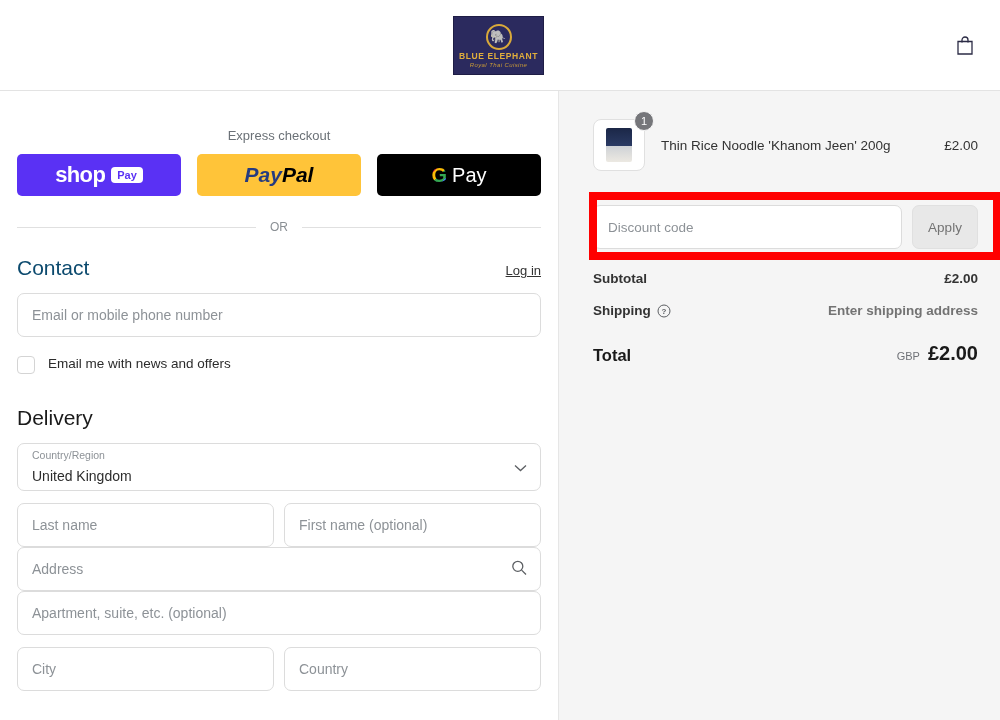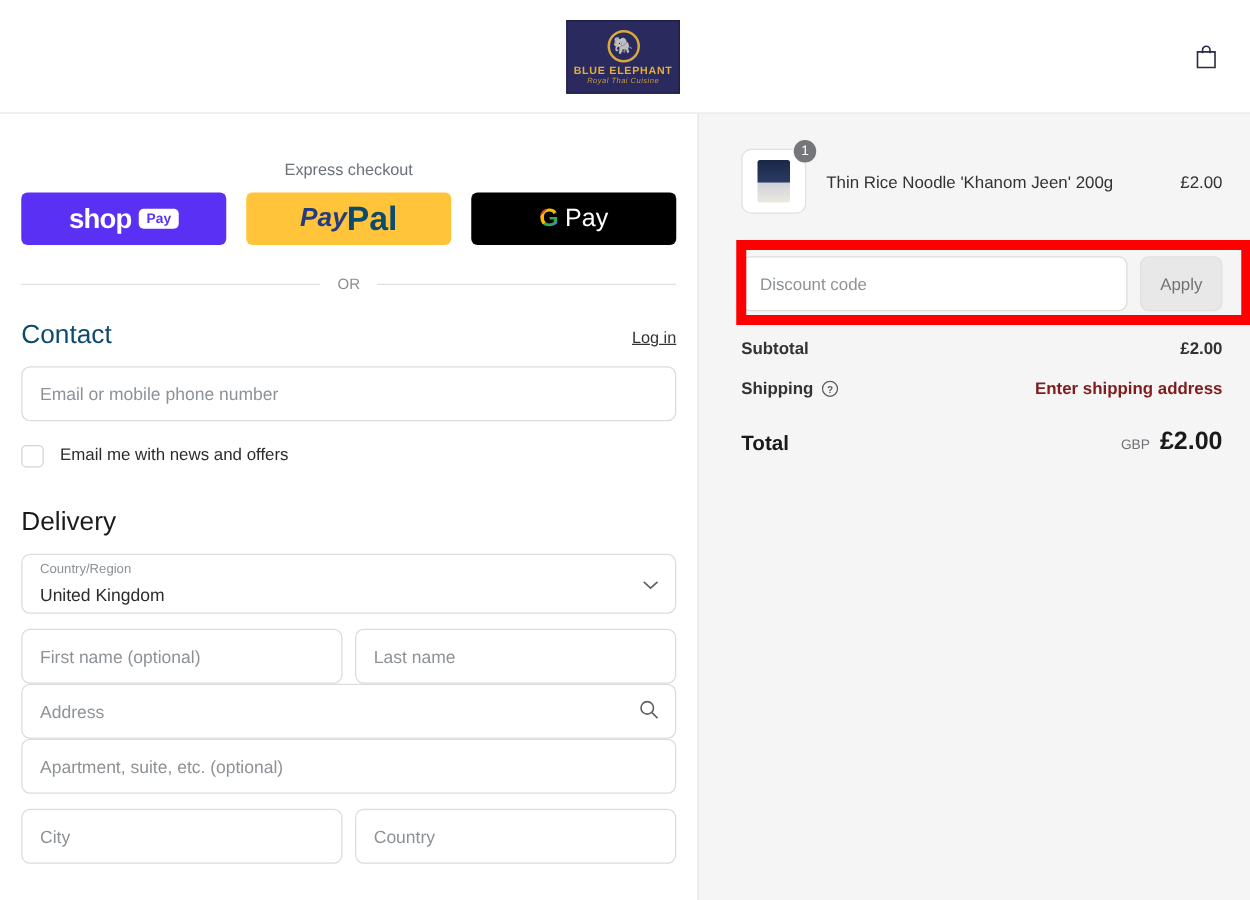--- a/index.html
+++ b/index.html
@@ -108,21 +108,21 @@
     background: #ffffff;
     color: #5a31f4;
     font-size: 11px;
     font-weight: bold;
     border-radius: 4px;
     padding: 2px 6px;
     margin-left: 6px;
   }
   .paypal { background: #ffc439; }
   .paypal .pp1 { color: #253b80; font-size: 21px; font-weight: bold; font-style: italic; }
-  .paypal .pp2 { color: #0c4a6e; font-size: 27px; font-weight: bold; }
+  .paypal .pp2 { color: #000000; font-size: 21px; font-weight: bold; font-style: italic; }
   .gpay { background: #000000; }
   .gpay .g-letter {
     font-size: 20px; font-weight: bold; line-height: 1;
     background: linear-gradient(135deg,#ea4335 0%,#ea4335 25%,#fbbc05 25%,#fbbc05 50%,#34a853 50%,#34a853 75%,#4285f4 75%);
     -webkit-background-clip: text;
     background-clip: text;
     color: transparent;
   }
   .gpay .g-pay { color: #ffffff; font-size: 20px; margin-left: 5px; }
 
@@ -264,21 +264,21 @@
 
   .total-rows { margin-top: 22px; }
   .trow {
     display: flex; align-items: center;
     justify-content: space-between;
     margin-bottom: 17px;
     font-weight: bold;
   }
   .tlabel { font-size: 13.5px; color: #333333; display: flex; align-items: center; gap: 6px; }
   .tvalue { font-size: 13.5px; color: #333333; }
-  .tvalue.muted { color: #7f1d1d; }
+  .tvalue.muted { color: #737373; }
   .info-ico { display: inline-flex; cursor: pointer; }
 
   .grand {
     display: flex; align-items: flex-end; justify-content: space-between;
     margin-top: 24px;
   }
   .grand-label { font-size: 16.5px; font-weight: bold; color: #1a1a1a; }
   .grand-right { display: flex; align-items: baseline; gap: 8px; }
   .grand-cur { font-size: 11px; color: #6f7277; }
   .grand-val { font-size: 20px; font-weight: bold; color: #1a1a1a; }
@@ -350,24 +350,24 @@
       <span class="field-value">United Kingdom</span>
       <span class="chevron">
         <svg width="13" height="8" viewBox="0 0 13 8">
             <path d="M1 1.5l5.5 5 5.5-5" stroke="#5c5f63" stroke-width="1.3" fill="none"></path>
           </svg>
       </span>
     </div>
 
     <div class="field-row">
       <div class="field">
+        <span>Last name</span>
+      </div>
+      <div class="field">
         <span>First name (optional)</span>
-      </div>
-      <div class="field">
-        <span>Last name</span>
       </div>
     </div>
 
     <div class="field mt12">
       <span>Address</span>
       <span class="search-ico">
         <svg width="16" height="16" viewBox="0 0 16 16">
             <circle cx="6.8" cy="6.8" r="5" stroke="#5c5f63" stroke-width="1.3" fill="none"></circle>
             <path d="M10.6 10.6L15 15" stroke="#5c5f63" stroke-width="1.3"></path>
           </svg>

